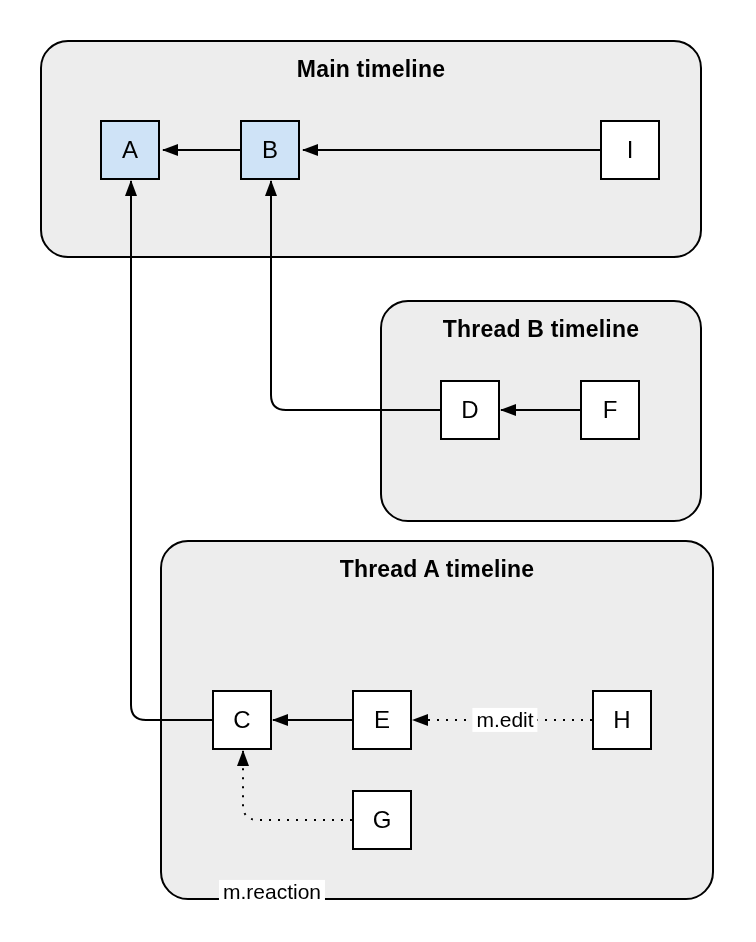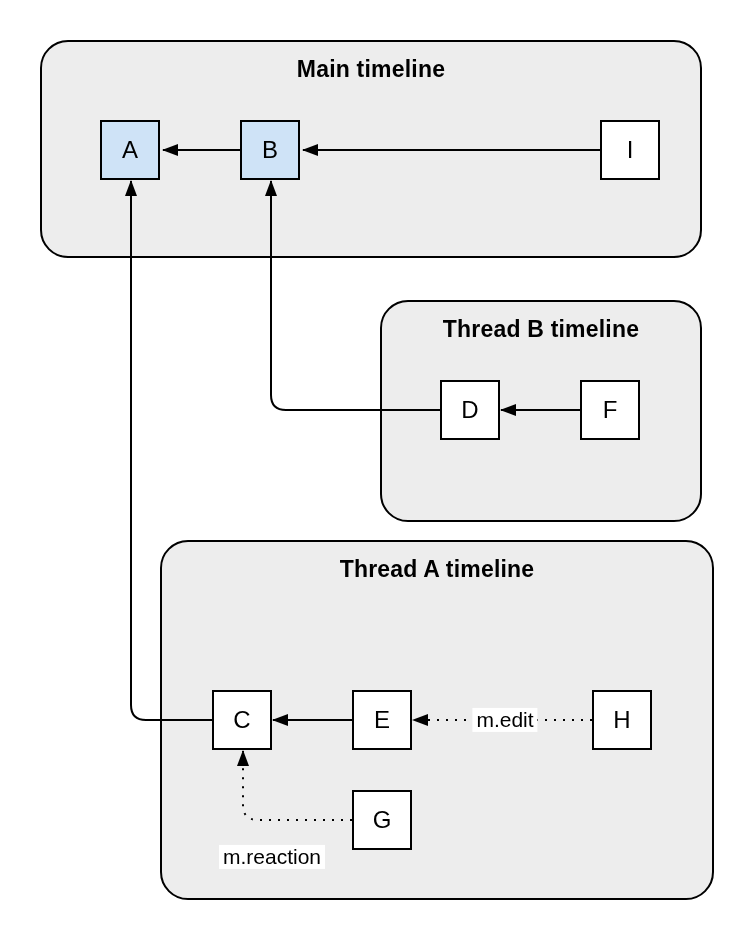--- a/index.html
+++ b/index.html
@@ -101,21 +101,21 @@
 <div class="timeline" style="left: 40px; top: 40px; width: 662px; height: 218px;">
       <div class="timeline-title">Main timeline</div>
     </div>
     <div class="timeline" style="left: 380px; top: 300px; width: 322px; height: 222px;">
       <div class="timeline-title">Thread B timeline</div>
     </div>
     <div class="timeline" style="left: 160px; top: 540px; width: 554px; height: 360px;">
       <div class="timeline-title">Thread A timeline</div>
     </div>
     <div class="edge-label" style="left: 505px; top: 720px; text-align: right;">m.edit</div>
-    <div class="edge-label" style="left: 272px; top: 857px;">m.reaction</div>
+    <div class="edge-label" style="left: 272px; top: 892px;">m.reaction</div>
     <div class="node highlight" style="left: 100px; top: 120px;">A</div>
     <div class="node highlight" style="left: 240px; top: 120px;">B</div>
     <div class="node" style="left: 600px; top: 120px;">I</div>
     <div class="node" style="left: 440px; top: 380px;">D</div>
     <div class="node" style="left: 580px; top: 380px;">F</div>
     <div class="node" style="left: 212px; top: 690px;">C</div>
     <div class="node" style="left: 352px; top: 690px;">E</div>
     <div class="node" style="left: 592px; top: 690px;">H</div>
     <div class="node" style="left: 352px; top: 790px;">G</div>
   </div>

